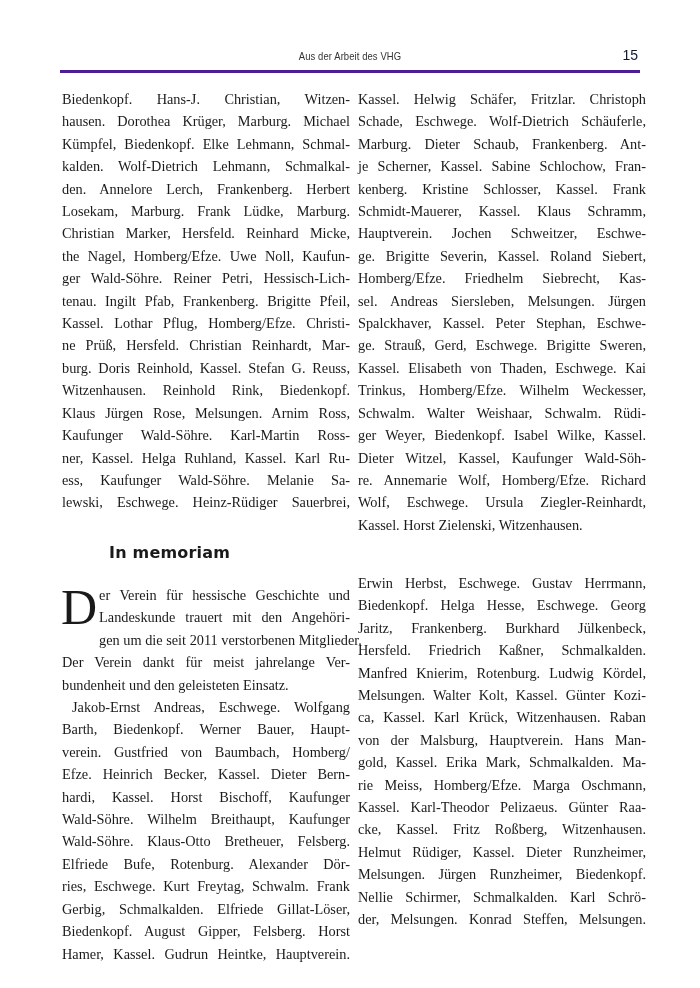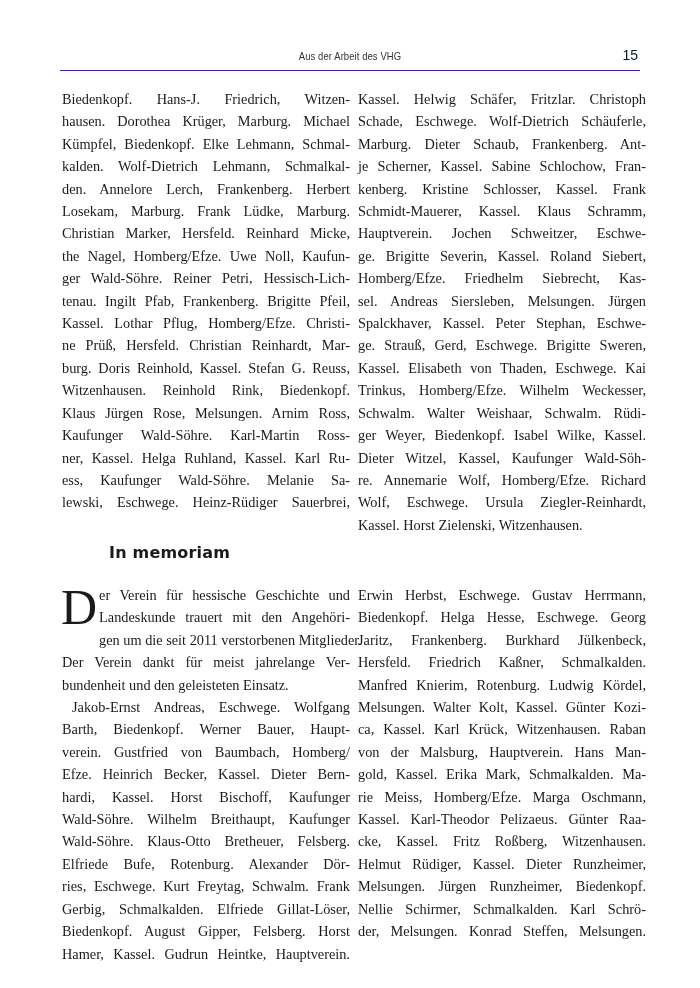--- a/index.html
+++ b/index.html
@@ -1,40 +1,40 @@
 <!DOCTYPE html>
 <html><head>
   <meta charset="utf-8">
   <style>
     html, body { margin: 0; padding: 0; background: #ffffff; }
     body { width: 700px; height: 988px; position: relative; overflow: hidden; color: #1a1a1a; }
     .header {
       position: absolute; left: 60px; top: 46px; width: 580px; height: 24px;
-      border-bottom: 1px solid #4c1d95;
+      border-bottom: 3px solid #4c1d95;
     }
     .running-title {
       position: absolute; left: 0; right: 0; top: 4px; text-align: center;
       font-family: "Liberation Sans", sans-serif; font-size: 10.5px; color: #333;
       letter-spacing: 0.1px; transform: scaleX(0.9);
     }
     .page-number {
       position: absolute; right: 2px; top: 1px;
       font-family: "Liberation Sans", sans-serif; font-size: 14px; color: #0f172a;
     }
     .col {
       position: absolute; width: 288px;
       font-family: "Liberation Serif", serif; font-size: 14.3px; line-height: 22.4px;
       text-align: justify; hyphens: manual; color: #1a1a1a;
     }
     .col .line { display: block; text-align: justify; text-align-last: justify; white-space: nowrap; }
     .col .line.last { text-align-last: left; }
     #col-a1 { left: 62px; top: 88px; }
     #col-a2 { left: 358px; top: 88px; }
     #col-b1 { left: 62px; top: 584px; }
-    #col-b2 { left: 358px; top: 584px; }
+    #col-b2 { left: 358px; top: 572px; }
     .section-heading {
       position: absolute; left: 62px; top: 543px;
       font-family: "DejaVu Sans", sans-serif; font-size: 16px; font-weight: bold; color: #1a1a1a;
       letter-spacing: 0.2px;
       margin-left: 47px;
     }
     .dropcap {
       float: left; font-family: "Liberation Serif", serif; font-size: 50px; line-height: 40px;
       margin: 3px 2px 0 -1px; height: 42px;
     }
@@ -42,21 +42,21 @@
   </style>
 </head>
 <body>
 
 <div class="header">
   <div class="running-title">Aus der Arbeit des VHG</div>
   <div class="page-number">15</div>
 </div>
 
 <div class="col" id="col-a1">
-    <span class="line">Biedenkopf. Hans-J. Friedrich, Witzen-</span>
+    <span class="line">Biedenkopf. Hans-J. Christian, Witzen-</span>
     <span class="line">hausen. Dorothea Krüger, Marburg. Michael</span>
     <span class="line">Kümpfel, Biedenkopf. Elke Lehmann, Schmal-</span>
     <span class="line">kalden. Wolf-Dietrich Lehmann, Schmalkal-</span>
     <span class="line">den. Annelore Lerch, Frankenberg. Herbert</span>
     <span class="line">Losekam, Marburg. Frank Lüdke, Marburg.</span>
     <span class="line">Christian Marker, Hersfeld. Reinhard Micke,</span>
     <span class="line">the Nagel, Homberg/Efze. Uwe Noll, Kaufun-</span>
     <span class="line">ger Wald-Söhre. Reiner Petri, Hessisch-Lich-</span>
     <span class="line">tenau. Ingilt Pfab, Frankenberg. Brigitte Pfeil,</span>
     <span class="line">Kassel. Lothar Pflug, Homberg/Efze. Christi-</span>

